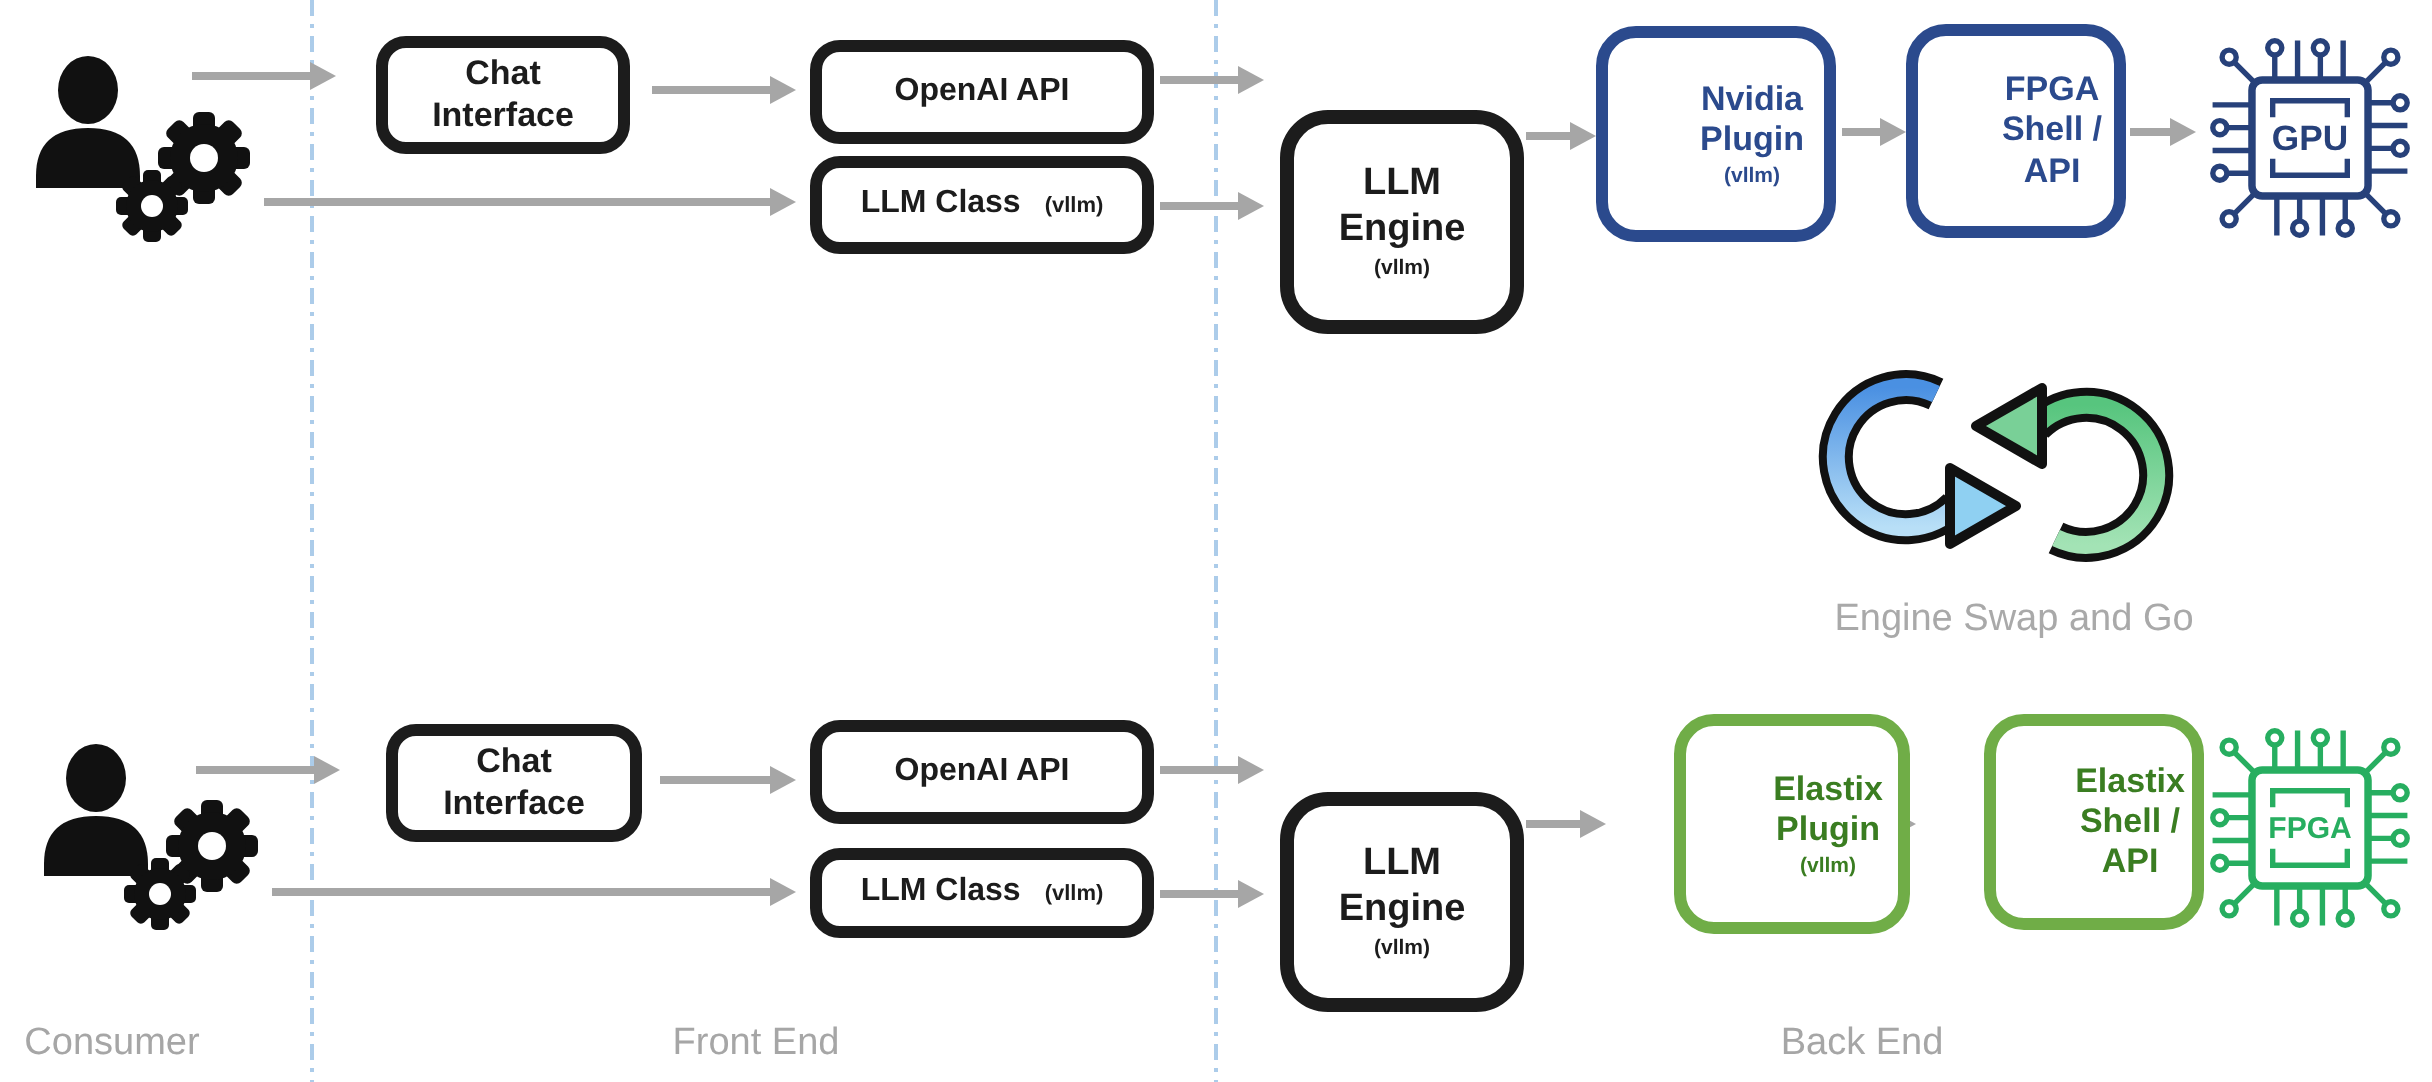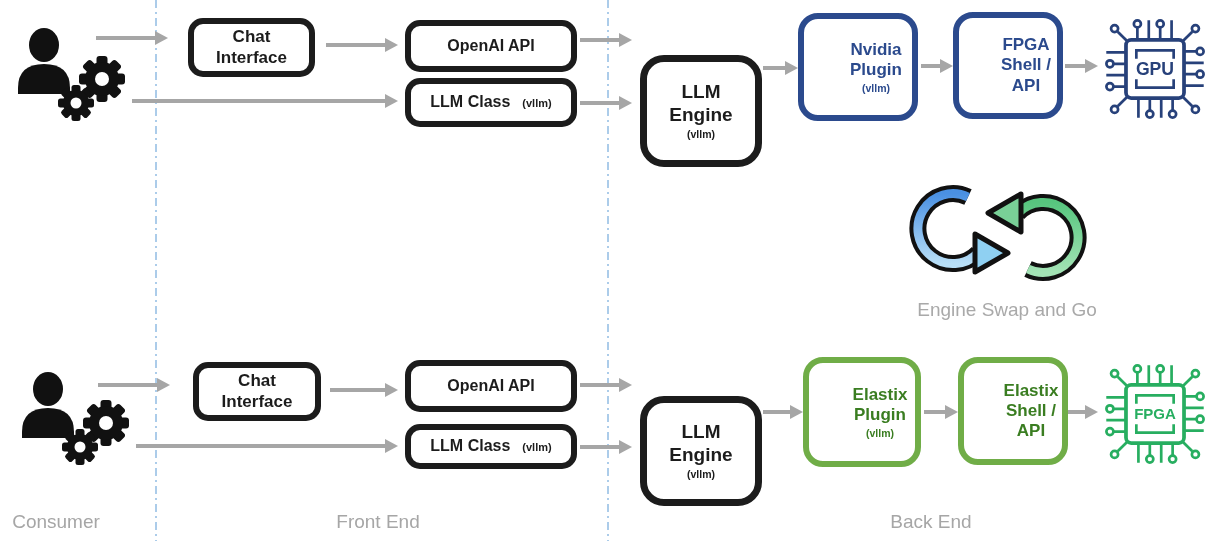--- a/index.html
+++ b/index.html
@@ -21,21 +21,21 @@
   }
   
   .box {
     position:absolute; background:#fff;
     display:flex; flex-direction:column; align-items:center; justify-content:center;
     text-align:center; font-weight:bold; color:#1c1c1c; line-height:1.18;
   }
   .box.black  { border:6px solid #1c1c1c; border-radius:15px; }
   .box.black.big { border-width:7px; border-radius:24px;margin-top:40px; }
   .box.blue   { border:6px solid #2b4a8d; border-radius:20px; color:#2b4a8d; }
-  .box.green  { border:6px solid #70ad47; border-radius:20px; color:#3a7d21; }
+  .box.green  { border:6px solid #70ad47; border-radius:20px; color:#3a7d21;margin-left:34px; }
   .t17 { font-size:17px;padding-left:36px; } .t19 { font-size:19px; } .t20 { font-size:16px; }
   .sub  { font-size:10.5px; font-weight:bold; margin-top:2px; }
   .inline-row { display:flex; align-items:baseline; gap:12px; }
   .sub-inline { font-size:11px; font-weight:bold; }
   
   .arrow { position:absolute; height:4px; background:#a6a6a6; }
   .arrow::after {
     content:""; position:absolute; left:100%; top:50%; transform:translateY(-50%);
     border-left:13px solid #a6a6a6;
     border-top:7px solid transparent; border-bottom:7px solid transparent;

